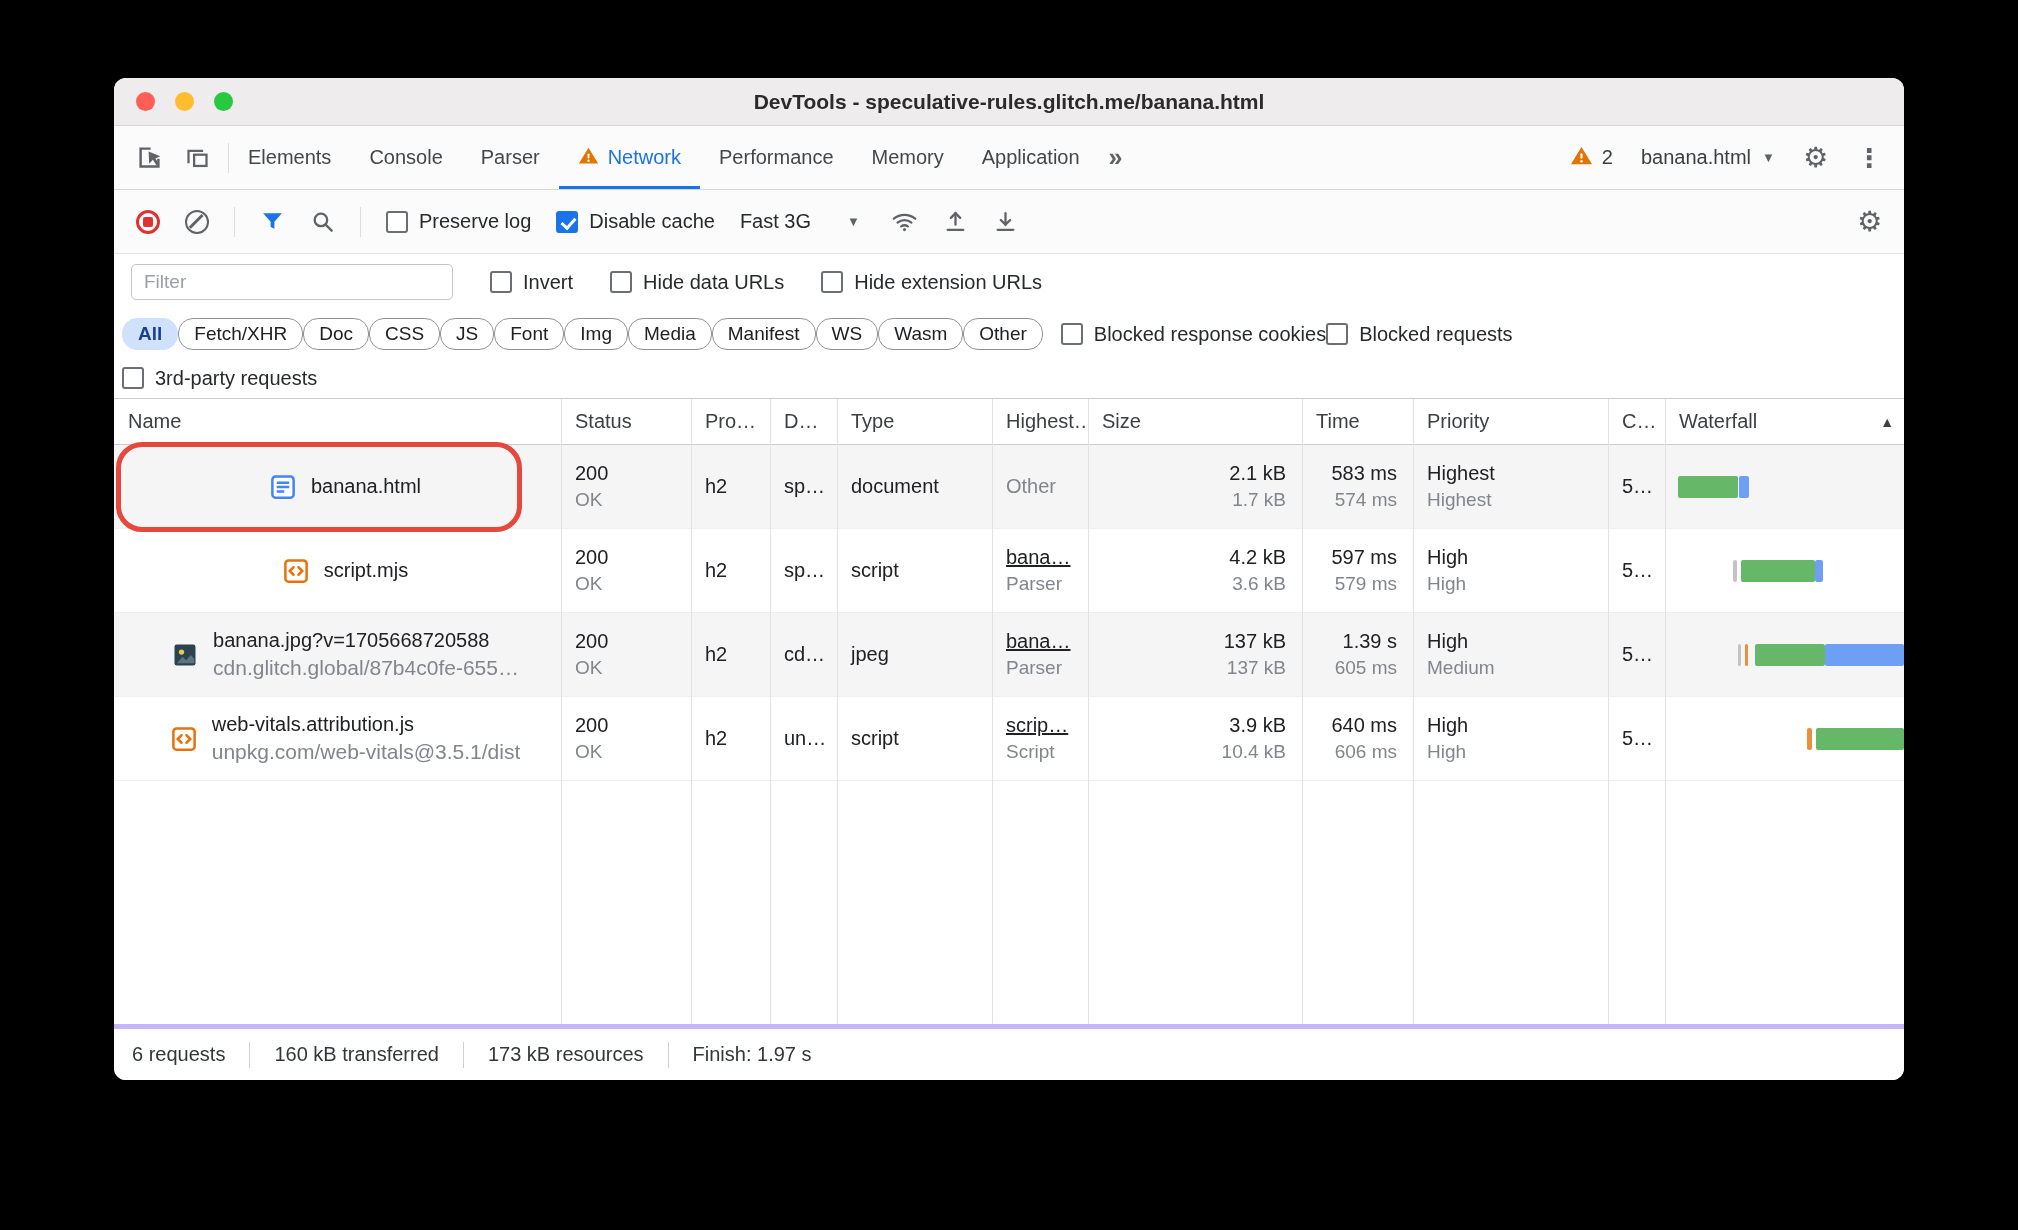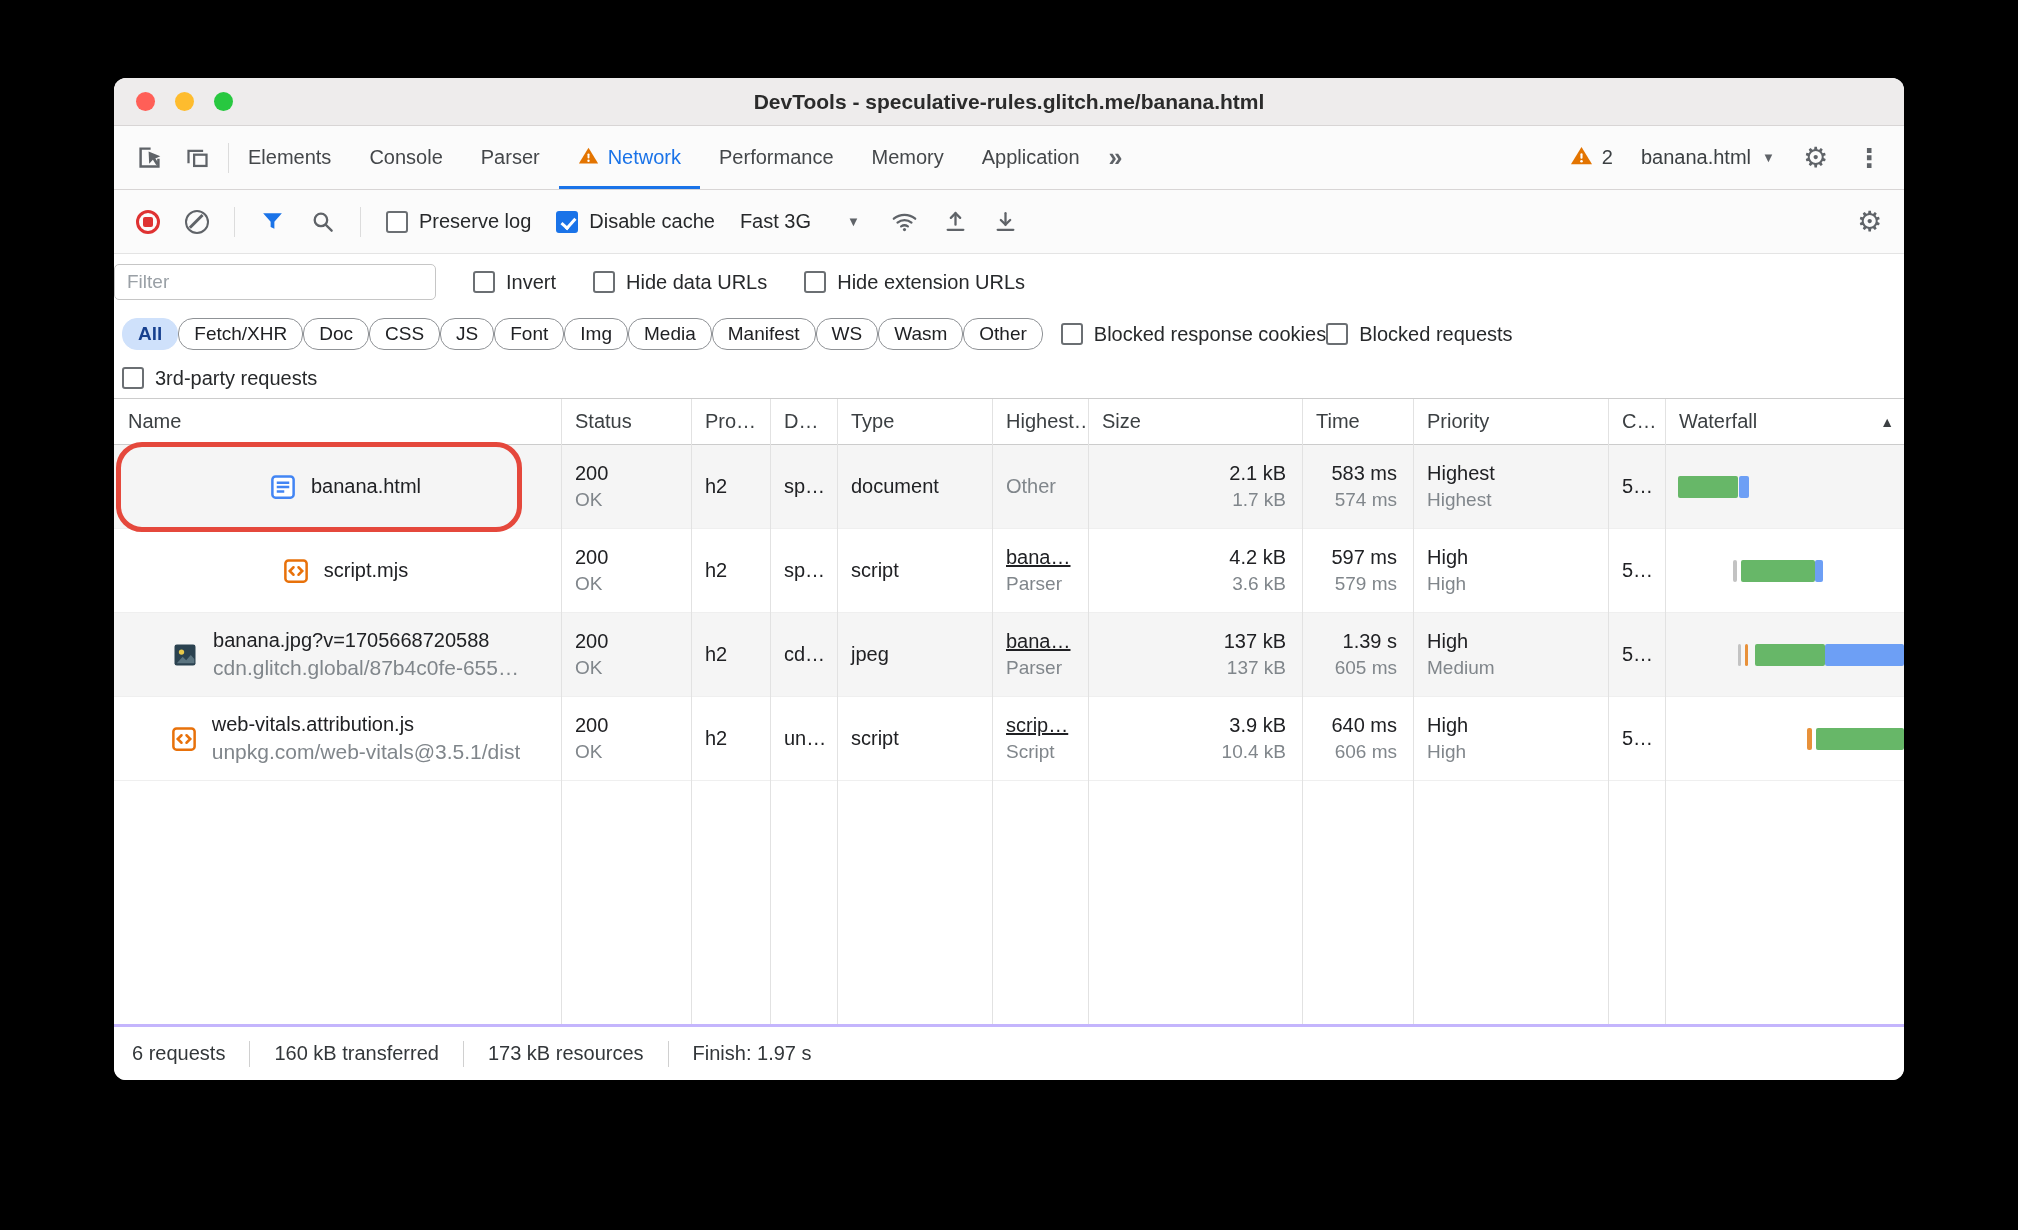--- a/index.html
+++ b/index.html
@@ -53,21 +53,21 @@
   .record-icon::after { content:""; position:absolute; left:50%; top:50%; width:10px; height:10px; margin:-5px 0 0 -5px; background:#df3232; border-radius:2px; }
   .clear-icon { width:24px; height:24px; border:2.5px solid #5f6368; border-radius:50%; position:relative; display:inline-block; flex:0 0 auto; }
   .clear-icon::after { content:""; position:absolute; left:0px; top:8.5px; width:18px; height:2.5px; background:#5f6368; transform:rotate(-45deg); }
   .cb-group { display:flex; align-items:center; gap:11px; font-size:20px; color:#27292b; white-space:nowrap; }
   .cb { width:22px; height:22px; border:2px solid #6b6f73; border-radius:3px; background:#fff; display:inline-block; flex:0 0 auto; position:relative; }
   .cb.checked { background:#1a73e8; border-color:#1a73e8; }
   .cb.checked::after { content:""; position:absolute; left:6px; top:2px; width:6px; height:11px; border-right:3px solid #fff; border-bottom:3px solid #fff; transform:rotate(42deg); }
   .throttle { display:flex; align-items:center; gap:36px; font-size:20px; color:#27292b; padding-right:6px; }
   .nt-spacer { flex:1 1 auto; }
   
-  .filter-row { flex:0 0 56px; background:#fff; display:flex; align-items:center; gap:37px; padding:0 0; }
+  .filter-row { flex:0 0 56px; background:#fff; display:flex; align-items:center; gap:37px; padding:0 17px; }
   .filter-input {
     width:322px; height:36px; border:1px solid #c6c6c6; border-radius:5px;
     font-size:19px; padding:0 12px; color:#202124; outline:none;
     font-family:"Liberation Sans","DejaVu Sans",sans-serif;
   }
   .filter-input::placeholder { color:#9aa0a6; }
   
   .pills-row { flex:0 0 48px; background:#fff; display:flex; align-items:center; padding:0 8px; }
   .pill {
     border:1.5px solid #8f9296; border-radius:15px; padding:4px 15px;
@@ -99,21 +99,21 @@
   .file-icon { width:30px; height:30px; flex:0 0 auto; display:flex; align-items:center; justify-content:center; }
   .wf-cell { position:relative; padding:0; }
   .wf-seg { position:absolute; top:50%; margin-top:-11px; height:22px; border-radius:2px; }
   .col-lines { position:absolute; inset:0; pointer-events:none; z-index:2; }
   .col-lines div { position:absolute; top:0; bottom:0; width:1px; background:#e2e2e2; }
   .annotation {
     position:absolute; left:2px; top:-3px; width:406px; height:90px;
     border:5px solid #e5483c; border-radius:26px; pointer-events:none; z-index:5;
   }
   
-  .statusbar { flex:0 0 56px; border-top:3px solid #c4b5fd; background:#fff; display:flex; align-items:center; font-size:20px; color:#33373a; }
+  .statusbar { flex:0 0 56px; border-top:5px solid #c4b5fd; background:#fff; display:flex; align-items:center; font-size:20px; color:#33373a; }
   .sb-item { padding:0 24px; white-space:nowrap; }
   .sb-item.first { padding-left:18px; }
   .sb-sep { width:1px; height:26px; background:#d0d0d0; flex:0 0 auto; }
 </style>
 </head>
 <body>
 
 <div class="window">
 
   <div class="titlebar">

